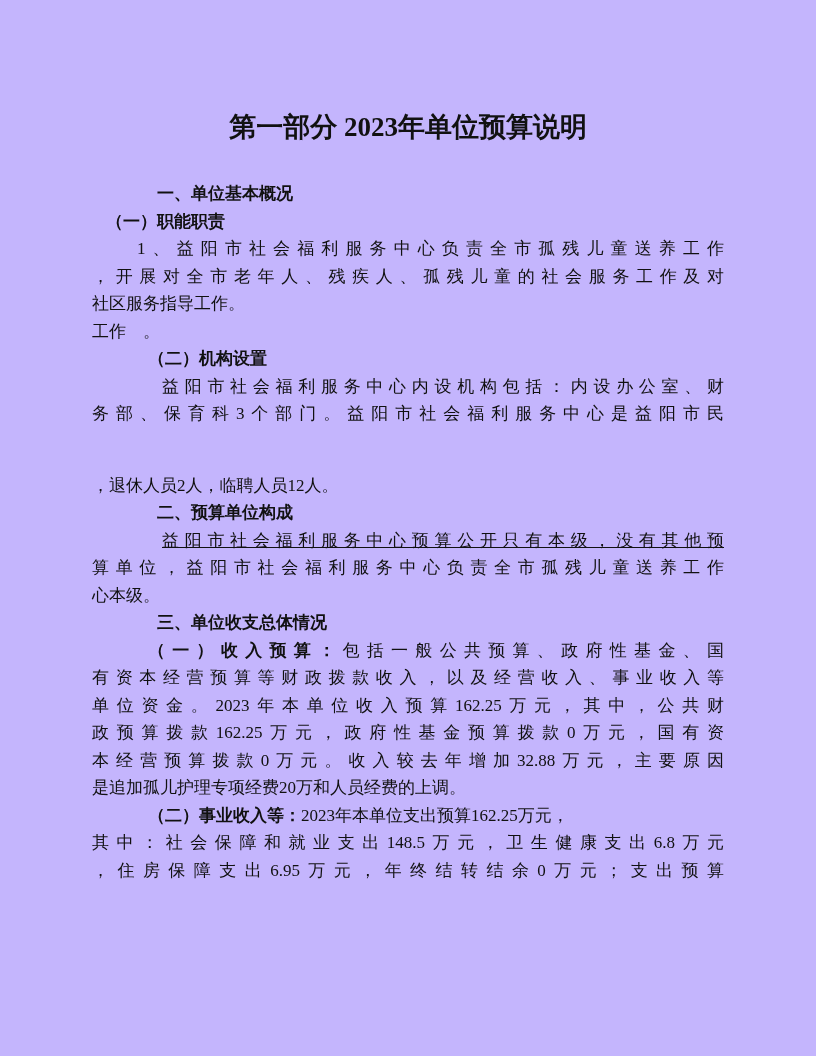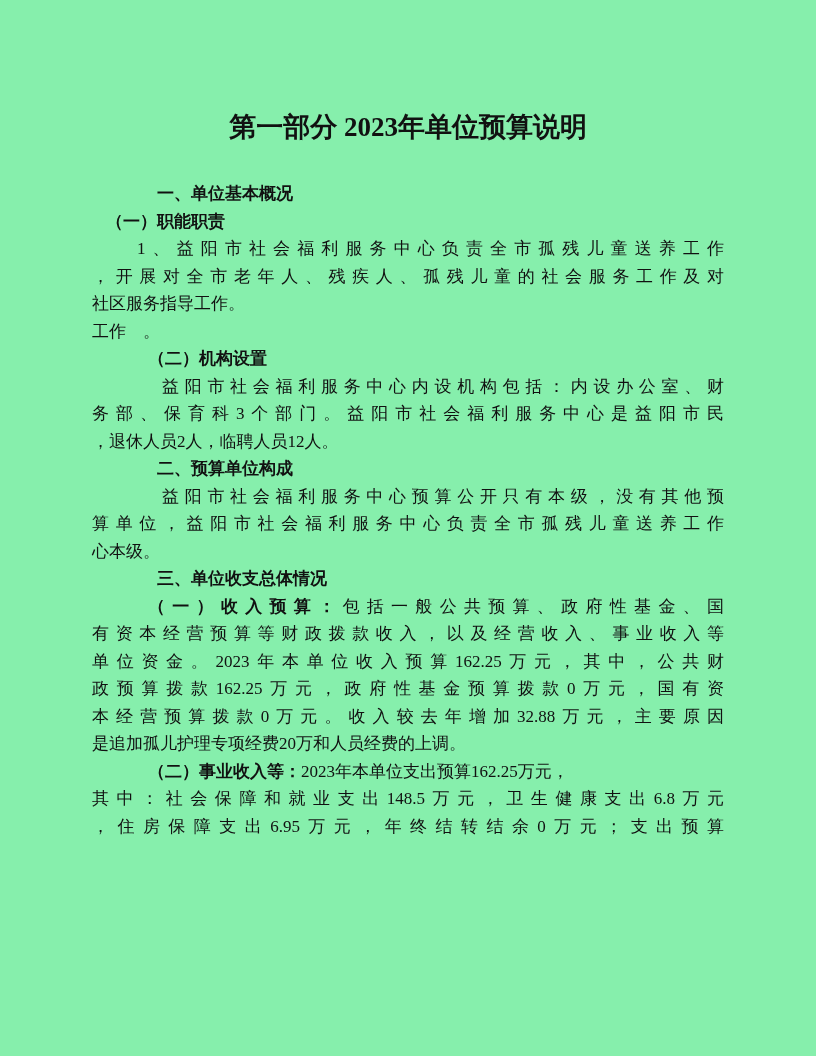--- a/index.html
+++ b/index.html
@@ -7,21 +7,21 @@
     width: 816px;
     height: 1056px;
     background: #ffffff;
     font-family: "Liberation Serif", serif;
     color: #111111;
   }
   .page {
     position: relative;
     width: 816px;
     height: 1056px;
-    background: #86efac;
+    background: #c4b5fd;
     overflow: hidden;
   }
   .doc-title {
     position: absolute;
     top: 110px;
     left: 0;
     right: 0;
     text-align: center;
     font-size: 27px;
     font-weight: bold;
@@ -56,23 +56,23 @@
   <div class="doc-body">
       <div class="line" style="padding-left: 65px;"><span class="bold">一、单位基本概况</span></div>
       <div class="line" style="padding-left: 14px;"><span class="bold">（一）职能职责</span></div>
       <div class="line justify" style="padding-left: 45px;"><span>1、益阳市社会福利服务中心负责全市孤残儿童送养工作</span></div>
       <div class="line justify" style="padding-left: 0px;"><span>，开展对全市老年人、残疾人、孤残儿童的社会服务工作及对</span></div>
       <div class="line" style="padding-left: 0px;"><span>社区服务指导工作。</span></div>
       <div class="line" style="padding-left: 0px;"><span>工作　。</span></div>
       <div class="line" style="padding-left: 56px;"><span class="bold">（二）机构设置</span></div>
       <div class="line justify" style="padding-left: 70px;"><span>益阳市社会福利服务中心内设机构包括：内设办公室、财</span></div>
       <div class="line justify" style="padding-left: 0px;"><span>务部、保育科3个部门。益阳市社会福利服务中心是益阳市民</span></div>
-      <div class="line" style="padding-left: 0px;"><span>，退休人员2人，临聘人员12人。</span></div>
+      <div class="line" style="padding-left: 0px; margin-top: 44px;"><span>，退休人员2人，临聘人员12人。</span></div>
       <div class="line" style="padding-left: 65px;"><span class="bold">二、预算单位构成</span></div>
-      <div class="line justify" style="padding-left: 70px;"><span>益阳市社会福利服务中心预算公开只有本级，没有其他预</span></div>
+      <div class="line justify" style="padding-left: 70px; text-decoration: underline;"><span>益阳市社会福利服务中心预算公开只有本级，没有其他预</span></div>
       <div class="line justify" style="padding-left: 0px;"><span>算单位，益阳市社会福利服务中心负责全市孤残儿童送养工作</span></div>
       <div class="line" style="padding-left: 0px;"><span>心本级。</span></div>
       <div class="line" style="padding-left: 65px;"><span class="bold">三、单位收支总体情况</span></div>
       <div class="line justify" style="padding-left: 56px;"><span class="bold">（一）收入预算：</span><span>包括一般公共预算、政府性基金、国</span></div>
       <div class="line justify" style="padding-left: 0px;"><span>有资本经营预算等财政拨款收入，以及经营收入、事业收入等</span></div>
       <div class="line justify" style="padding-left: 0px; font-family: Liberation Serif, serif;"><span>单位资金。2023年本单位收入预算162.25万元，其中，公共财</span></div>
       <div class="line justify" style="padding-left: 0px;"><span>政预算拨款162.25万元，政府性基金预算拨款0万元，国有资</span></div>
       <div class="line justify" style="padding-left: 0px;"><span>本经营预算拨款0万元。收入较去年增加32.88万元，主要原因</span></div>
       <div class="line" style="padding-left: 0px;"><span>是追加孤儿护理专项经费20万和人员经费的上调。</span></div>
       <div class="line" style="padding-left: 56px;"><span class="bold">（二）事业收入等：</span><span>2023年本单位支出预算162.25万元，</span></div>

